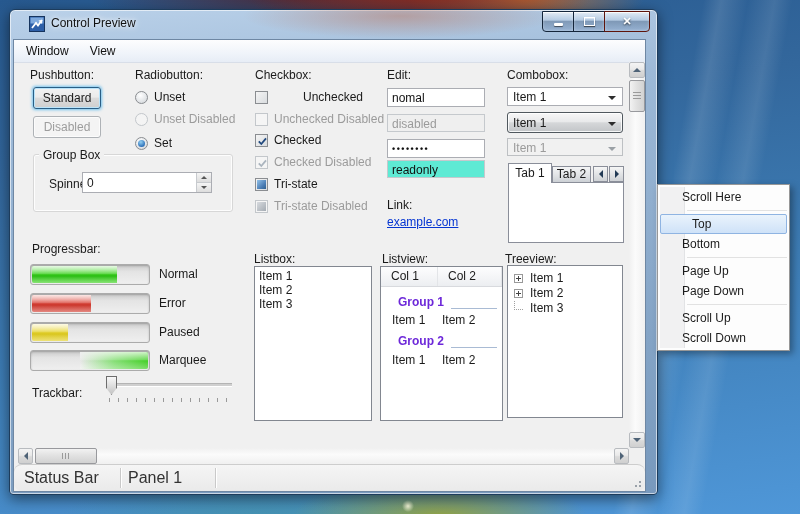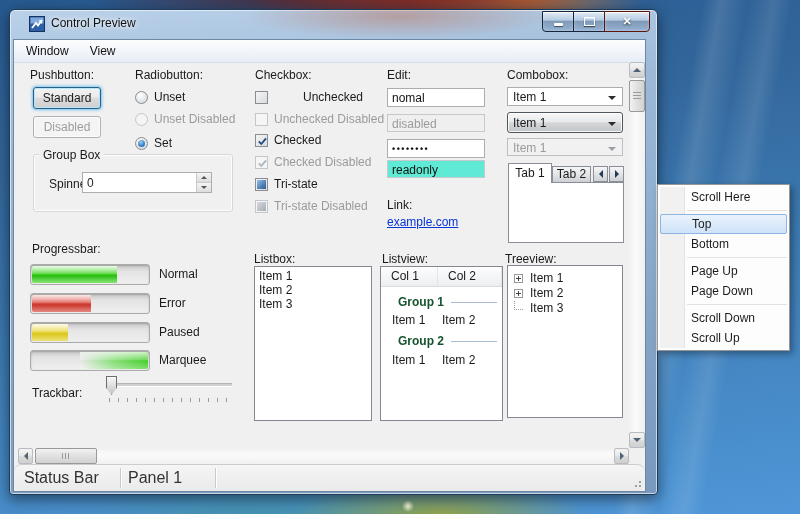--- a/index.html
+++ b/index.html
@@ -121,21 +121,21 @@
   .tthumb{position:absolute;width:11px;height:19px;border:1px solid #6d6d6d;box-sizing:border-box;
     background:linear-gradient(#f8f8f8,#dcdcdc 55%,#c4c4c4);
     clip-path:polygon(0 0,100% 0,100% 62%,50% 100%,0 62%);}
   .ticks{position:absolute;height:4px;background:repeating-linear-gradient(to right,#999 0 1px,transparent 1px 9px);}
   
   .box{position:absolute;background:#fff;border:1px solid #828790;box-sizing:border-box;}
   .lb-item{padding:0 4px;line-height:14px;}
   .lv-head{position:absolute;left:0;top:0;right:0;height:19px;
     background:linear-gradient(#fdfdfe,#f4f5f7 55%,#eceef1);border-bottom:1px solid #d8dade;display:flex;}
   .lv-col{box-sizing:border-box;border-right:1px solid #e3e5e8;padding:2px 0 0 10px;}
-  .lv-group{position:absolute;display:flex;align-items:center;color:#14532d;font-weight:bold;}
+  .lv-group{position:absolute;display:flex;align-items:flex-end;color:#6d28d9;font-weight:bold;}
   .lv-gline{height:1px;background:#a9bbd4;margin-left:7px;}
   .tv-row{position:absolute;display:flex;align-items:center;gap:7px;}
   .exp{width:9px;height:9px;box-sizing:border-box;border:1px solid #999;background:#fff;position:relative;flex:0 0 auto;}
   .exp::before{content:"";position:absolute;left:1px;top:3px;width:5px;height:1px;background:#444;}
   .exp::after{content:"";position:absolute;left:3px;top:1px;width:1px;height:5px;background:#444;}
   .elbow{width:9px;height:9px;box-sizing:border-box;border-left:1px dotted #a0a0a0;border-bottom:1px dotted #a0a0a0;
     flex:0 0 auto;margin-top:-6px;}
   
   .vscroll{position:absolute;width:16px;background:linear-gradient(to right,#f0f0f0,#fbfbfb 40%,#f0f0f0);}
   .hscroll{position:absolute;height:16px;background:linear-gradient(#f0f0f0,#fbfbfb 40%,#f0f0f0);}
@@ -160,21 +160,21 @@
   .sb-sep{position:absolute;top:3px;bottom:3px;width:1px;background:#c9c9c9;box-shadow:1px 0 0 #fff;}
   .sb-grip{position:absolute;right:3px;bottom:3px;width:10px;height:10px;
     background:radial-gradient(circle 1.4px at 8px 8px,#9aa1a9 99%,transparent),
                radial-gradient(circle 1.4px at 8px 4px,#9aa1a9 99%,transparent),
                radial-gradient(circle 1.4px at 4px 8px,#9aa1a9 99%,transparent);}
   
   .cmenu{position:absolute;left:657px;top:184px;width:133px;box-sizing:border-box;border:1px solid #979797;
     background:#fdfdfd;box-shadow:3px 3px 7px rgba(0,0,0,.35);padding:2px 0;z-index:50;}
   .cmenu::before{content:"";position:absolute;left:2px;top:2px;bottom:2px;width:24px;
     background:#f1f1f2;border-right:1px solid #e2e3e5;}
-  .citem{position:relative;height:20px;line-height:20px;padding-left:33px;font-size:12px;color:#1c1c1c;}
+  .citem{position:relative;height:20px;line-height:20px;padding-left:24px;font-size:12px;color:#1c1c1c;}
   .citem.hot{margin:0 2px;padding-left:31px;border:1px solid #8fb4e2;border-radius:2px;height:18px;line-height:18px;
     background:linear-gradient(#eaf3fc,#cfe2f8);}
   .csep{height:1px;background:#e2e2e2;margin:3px 2px 3px 29px;}
 </style>
 </head>
 <body>
 
 <div class="desktop">
 
   <div class="window">
@@ -409,17 +409,17 @@
 
   <div class="cmenu">
     <div class="citem">Scroll Here</div>
     <div class="csep"></div>
     <div class="citem hot">Top</div>
     <div class="citem">Bottom</div>
     <div class="csep"></div>
     <div class="citem">Page Up</div>
     <div class="citem">Page Down</div>
     <div class="csep"></div>
+    <div class="citem">Scroll Up</div>
     <div class="citem">Scroll Down</div>
-    <div class="citem">Scroll Up</div>
   </div>
 
 </div>
 
 </body></html>

